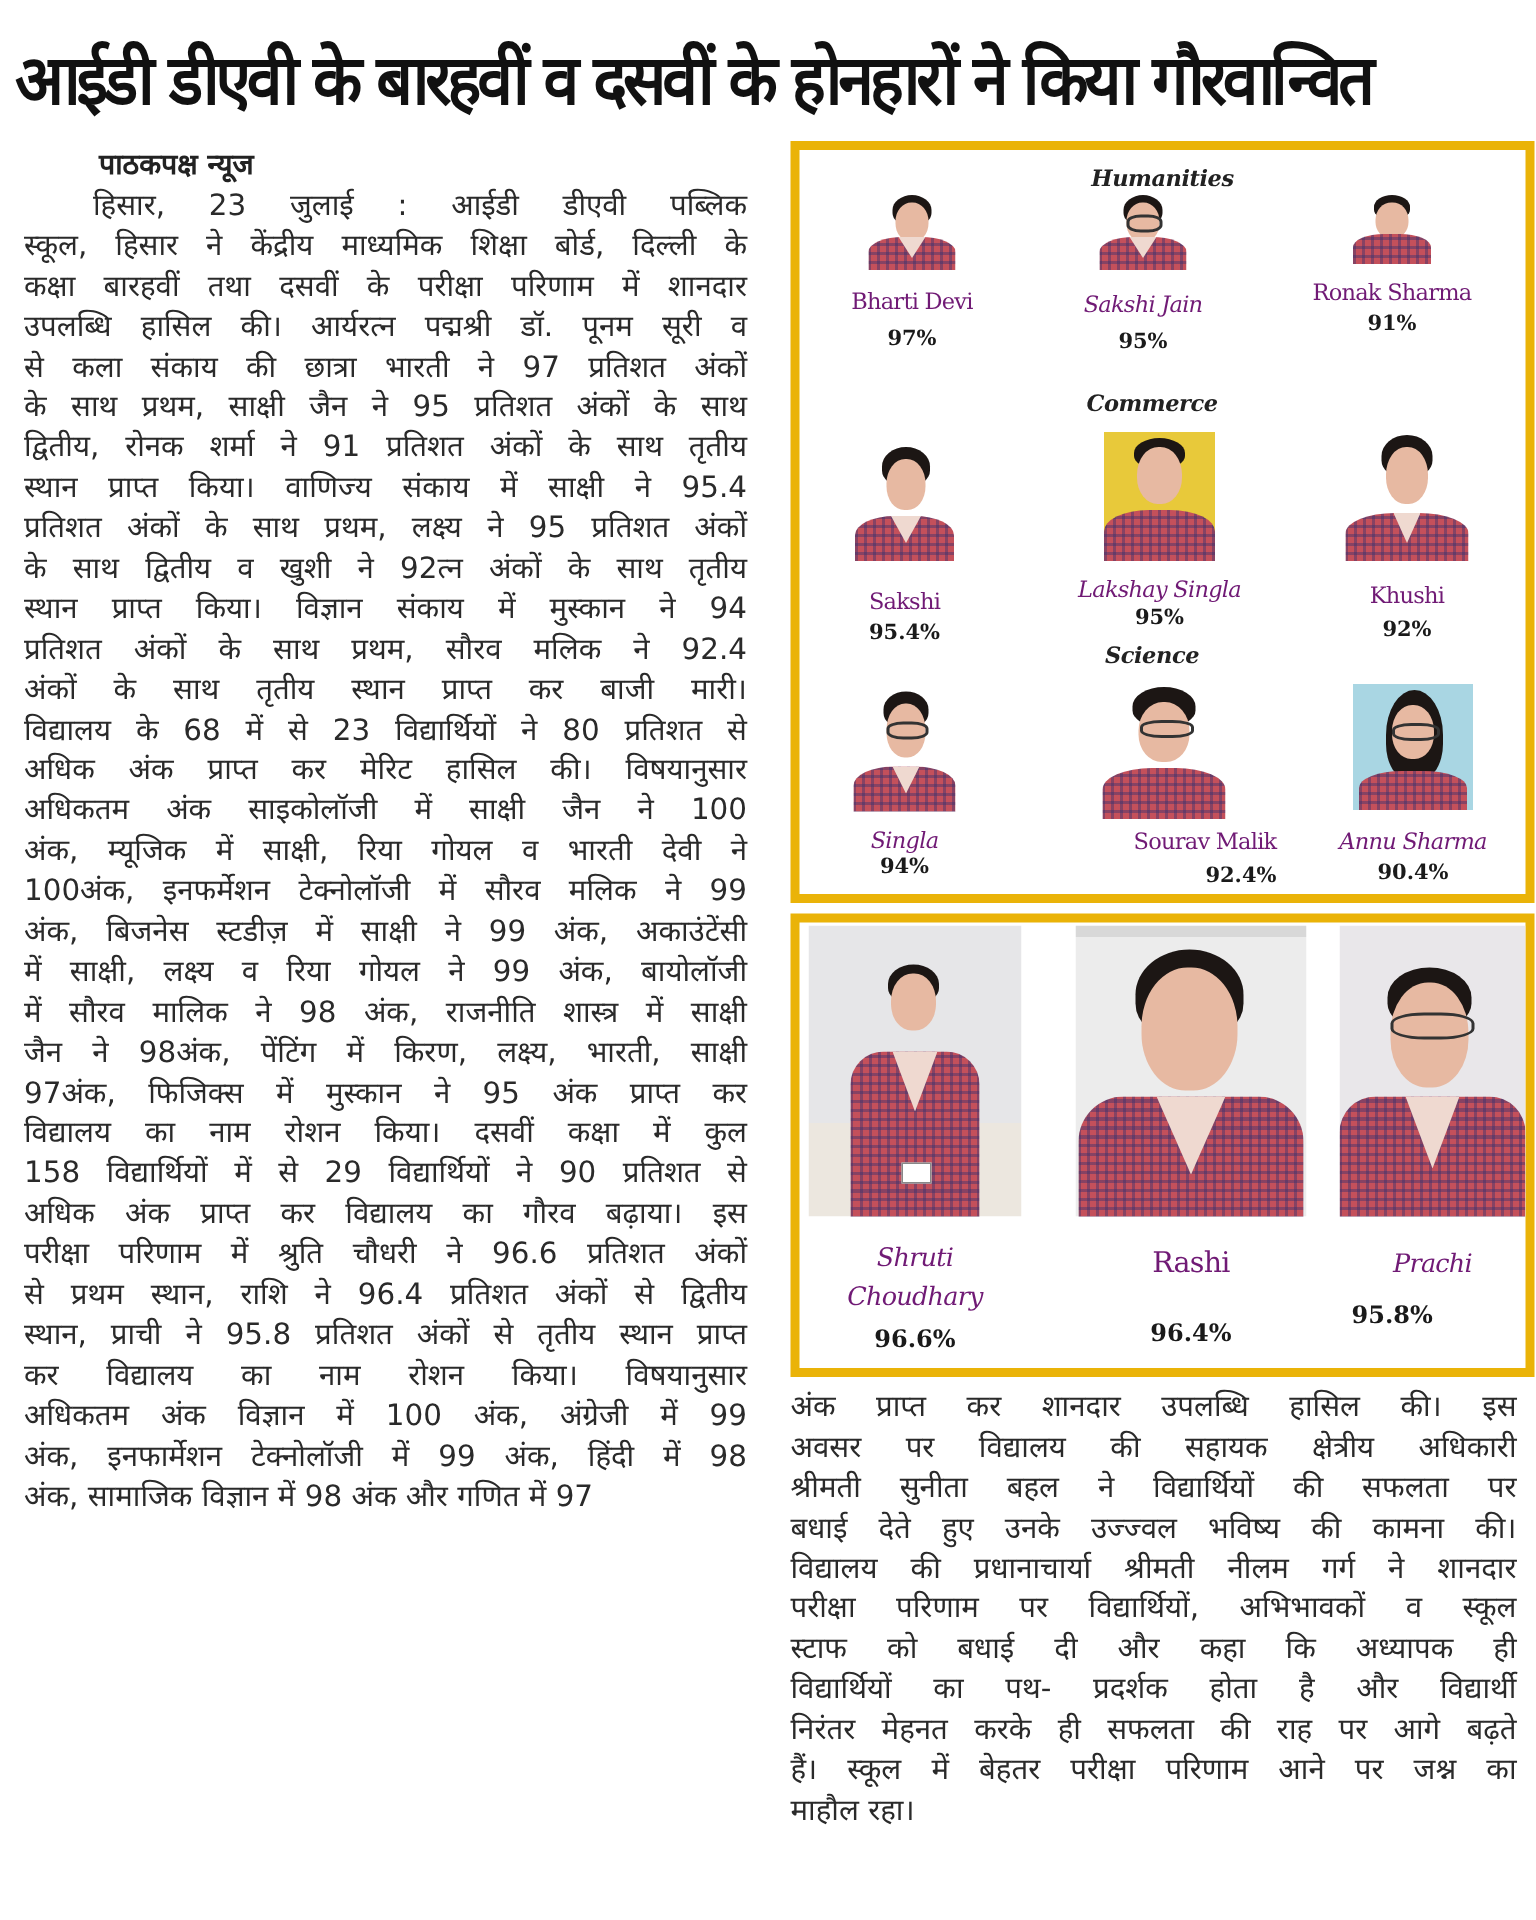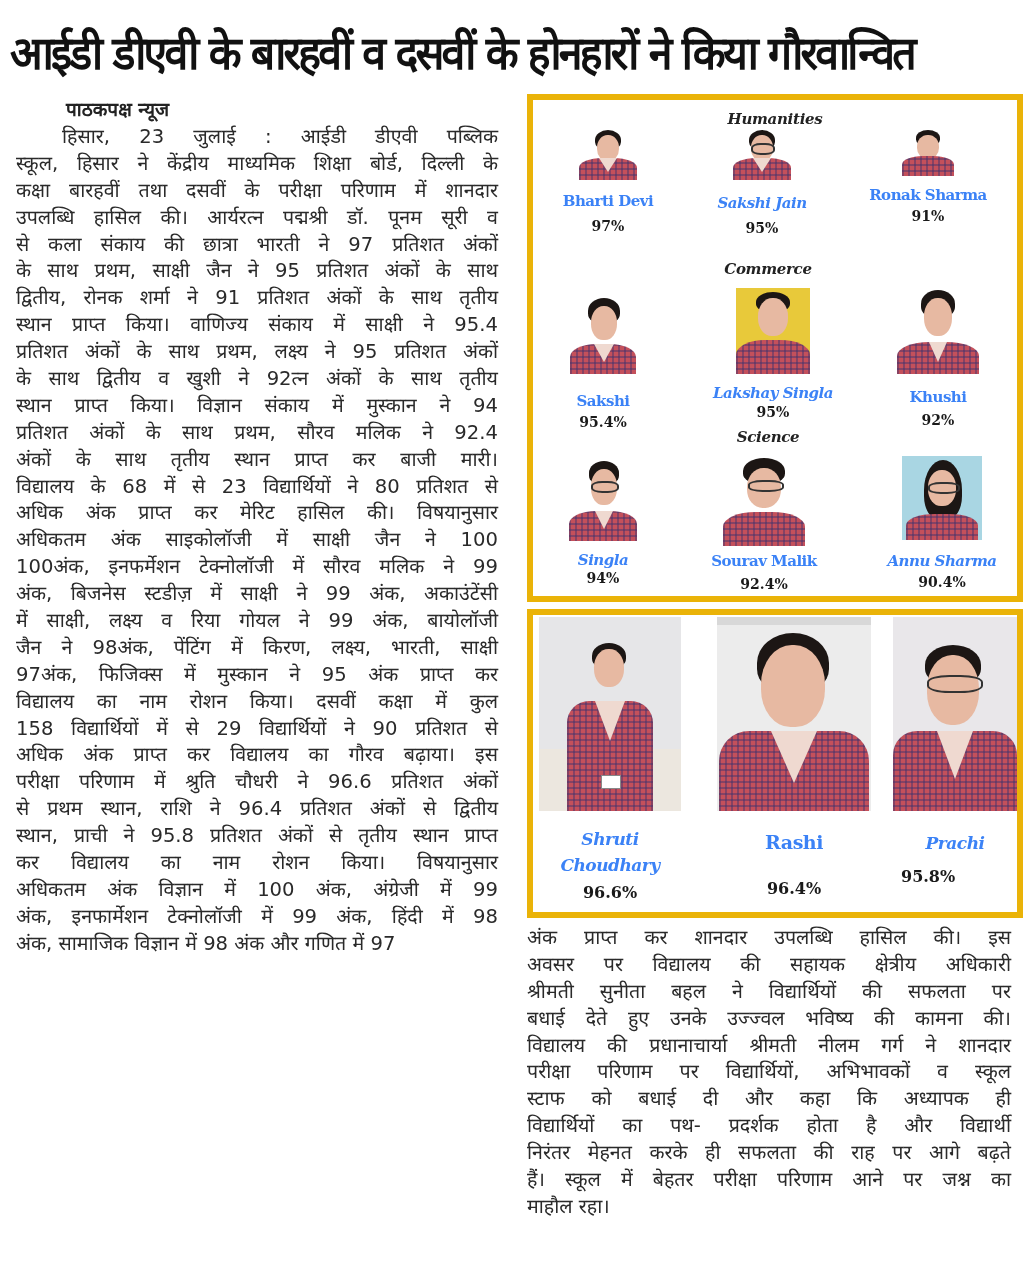--- a/index.html
+++ b/index.html
@@ -28,21 +28,21 @@
   .photo .bg { position:absolute; inset:0; }
   .photo .hair { position:absolute; background:#1c1614; border-radius:50% 50% 40% 40%; }
   .photo .face { position:absolute; background:#e7b9a2; border-radius:48% 48% 46% 46%; }
   .photo .body { position:absolute; border-radius:40% 40% 0 0;
                  background:
                    repeating-linear-gradient(0deg, rgba(60,50,110,.45) 0 2px, transparent 2px 6px),
                    repeating-linear-gradient(90deg, rgba(60,50,110,.45) 0 2px, transparent 2px 6px),
                    #c4505b; }
   .photo .collar { position:absolute; background:#efd9d0; clip-path:polygon(0 0,100% 0,50% 100%); }
   .photo .glasses { position:absolute; border:2px solid #333; border-radius:40%; height:8px; }
-  .name { font-family:"DejaVu Serif", serif; font-weight:bold; font-size:15px; color:#3b82f6; letter-spacing:-0.5px; }
+  .name { font-family:"DejaVu Serif", serif; font-weight:normal; font-size:15px; color:#701a75; letter-spacing:-0.5px; }
   .name.it { font-style:italic; }
   .pct { font-family:"DejaVu Serif", serif; font-weight:bold; font-size:14px; color:#1a1a1a; }
 </style>
 </head>
 <body>
 
 <div class="headline">आईडी डीएवी के बारहवीं व दसवीं के होनहारों ने किया गौरवान्वित</div>
 <div class="byline">पाठकपक्ष न्यूज</div>
 
 <div id="col-left" class="col">
@@ -55,23 +55,25 @@
     <span class="ln">द्वितीय, रोनक शर्मा ने 91 प्रतिशत अंकों के साथ तृतीय</span>
     <span class="ln">स्थान प्राप्त किया। वाणिज्य संकाय में साक्षी ने 95.4</span>
     <span class="ln">प्रतिशत अंकों के साथ प्रथम, लक्ष्य ने 95 प्रतिशत अंकों</span>
     <span class="ln">के साथ द्वितीय व खुशी ने 92त्न अंकों के साथ तृतीय</span>
     <span class="ln">स्थान प्राप्त किया। विज्ञान संकाय में मुस्कान ने 94</span>
     <span class="ln">प्रतिशत अंकों के साथ प्रथम, सौरव मलिक ने 92.4</span>
     <span class="ln">अंकों के साथ तृतीय स्थान प्राप्त कर बाजी मारी।</span>
     <span class="ln">विद्यालय के 68 में से 23 विद्यार्थियों ने 80 प्रतिशत से</span>
     <span class="ln">अधिक अंक प्राप्त कर मेरिट हासिल की। विषयानुसार</span>
     <span class="ln">अधिकतम अंक साइकोलॉजी में साक्षी जैन ने 100</span>
+    <span class="ln">अंक, म्यूजिक में साक्षी, रिया गोयल व भारती देवी ने</span>
     <span class="ln">100अंक, इनफर्मेशन टेक्नोलॉजी में सौरव मलिक ने 99</span>
     <span class="ln">अंक, बिजनेस स्टडीज़ में साक्षी ने 99 अंक, अकाउंटेंसी</span>
     <span class="ln">में साक्षी, लक्ष्य व रिया गोयल ने 99 अंक, बायोलॉजी</span>
+    <span class="ln">में सौरव मालिक ने 98 अंक, राजनीति शास्त्र में साक्षी</span>
     <span class="ln">जैन ने 98अंक, पेंटिंग में किरण, लक्ष्य, भारती, साक्षी</span>
     <span class="ln">97अंक, फिजिक्स में मुस्कान ने 95 अंक प्राप्त कर</span>
     <span class="ln">विद्यालय का नाम रोशन किया। दसवीं कक्षा में कुल</span>
     <span class="ln">158 विद्यार्थियों में से 29 विद्यार्थियों ने 90 प्रतिशत से</span>
     <span class="ln">अधिक अंक प्राप्त कर विद्यालय का गौरव बढ़ाया। इस</span>
     <span class="ln">परीक्षा परिणाम में श्रुति चौधरी ने 96.6 प्रतिशत अंकों</span>
     <span class="ln">से प्रथम स्थान, राशि ने 96.4 प्रतिशत अंकों से द्वितीय</span>
     <span class="ln">स्थान, प्राची ने 95.8 प्रतिशत अंकों से तृतीय स्थान प्राप्त</span>
     <span class="ln">कर विद्यालय का नाम रोशन किया। विषयानुसार</span>
     <span class="ln">अधिकतम अंक विज्ञान में 100 अंक, अंग्रेजी में 99</span>
@@ -163,21 +165,21 @@
       <div class="hair" style="left:24px;top:6px;width:30px;height:24px"></div>
       <div class="face" style="left:26px;top:14px;width:26px;height:36px"></div>
       <div class="glasses" style="left:26px;top:26px;width:24px"></div>
       <div class="body" style="left:4px;top:56px;width:68px;height:32px"></div>
       <div class="collar" style="left:30px;top:56px;width:18px;height:18px"></div>
     </div>
     <div class="name it" style="margin-top:10px">Singla</div>
     <div class="pct" style="margin-top:1px">94%</div>
   </div>
 
-  <div class="card" style="left:156px; top:356px;">
+  <div class="card" style="left:168px; top:356px;text-align:right;">
     <div class="photo" style="width:86px;height:90px;">
       <div class="bg" style="background:#fff"></div>
       <div class="hair" style="left:22px;top:2px;width:42px;height:26px"></div>
       <div class="face" style="left:26px;top:12px;width:34px;height:40px"></div>
       <div class="glasses" style="left:27px;top:24px;width:32px"></div>
       <div class="body" style="left:2px;top:56px;width:82px;height:36px"></div>
     </div>
     <div class="name" style="margin-top:6px">Sourav Malik</div>
     <div class="pct" style="margin-top:6px">92.4%</div>
   </div>

